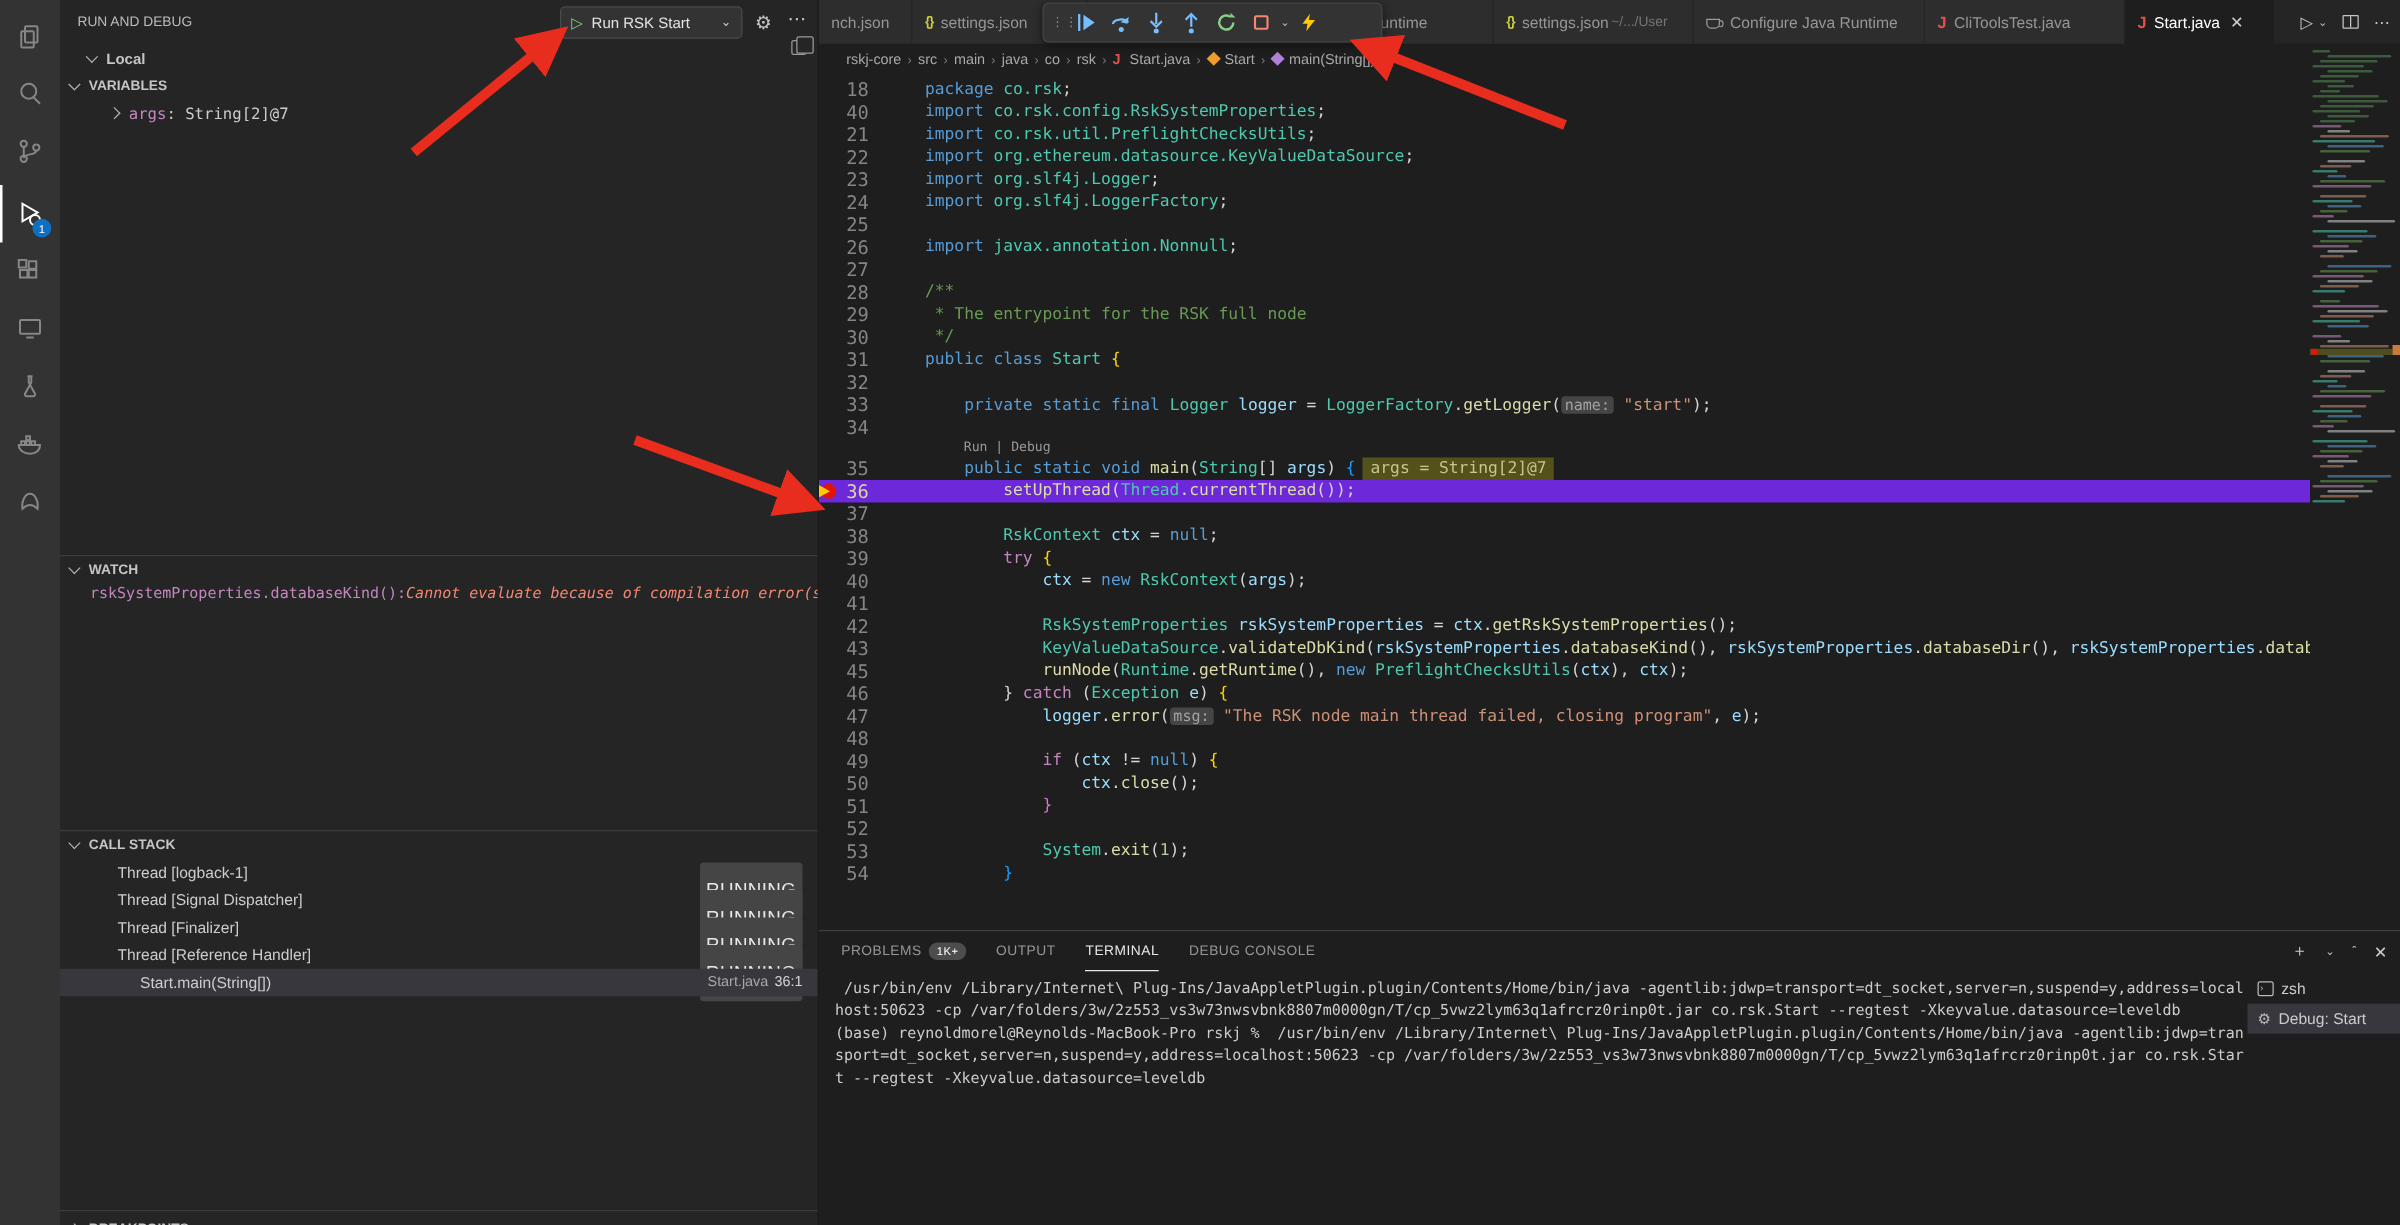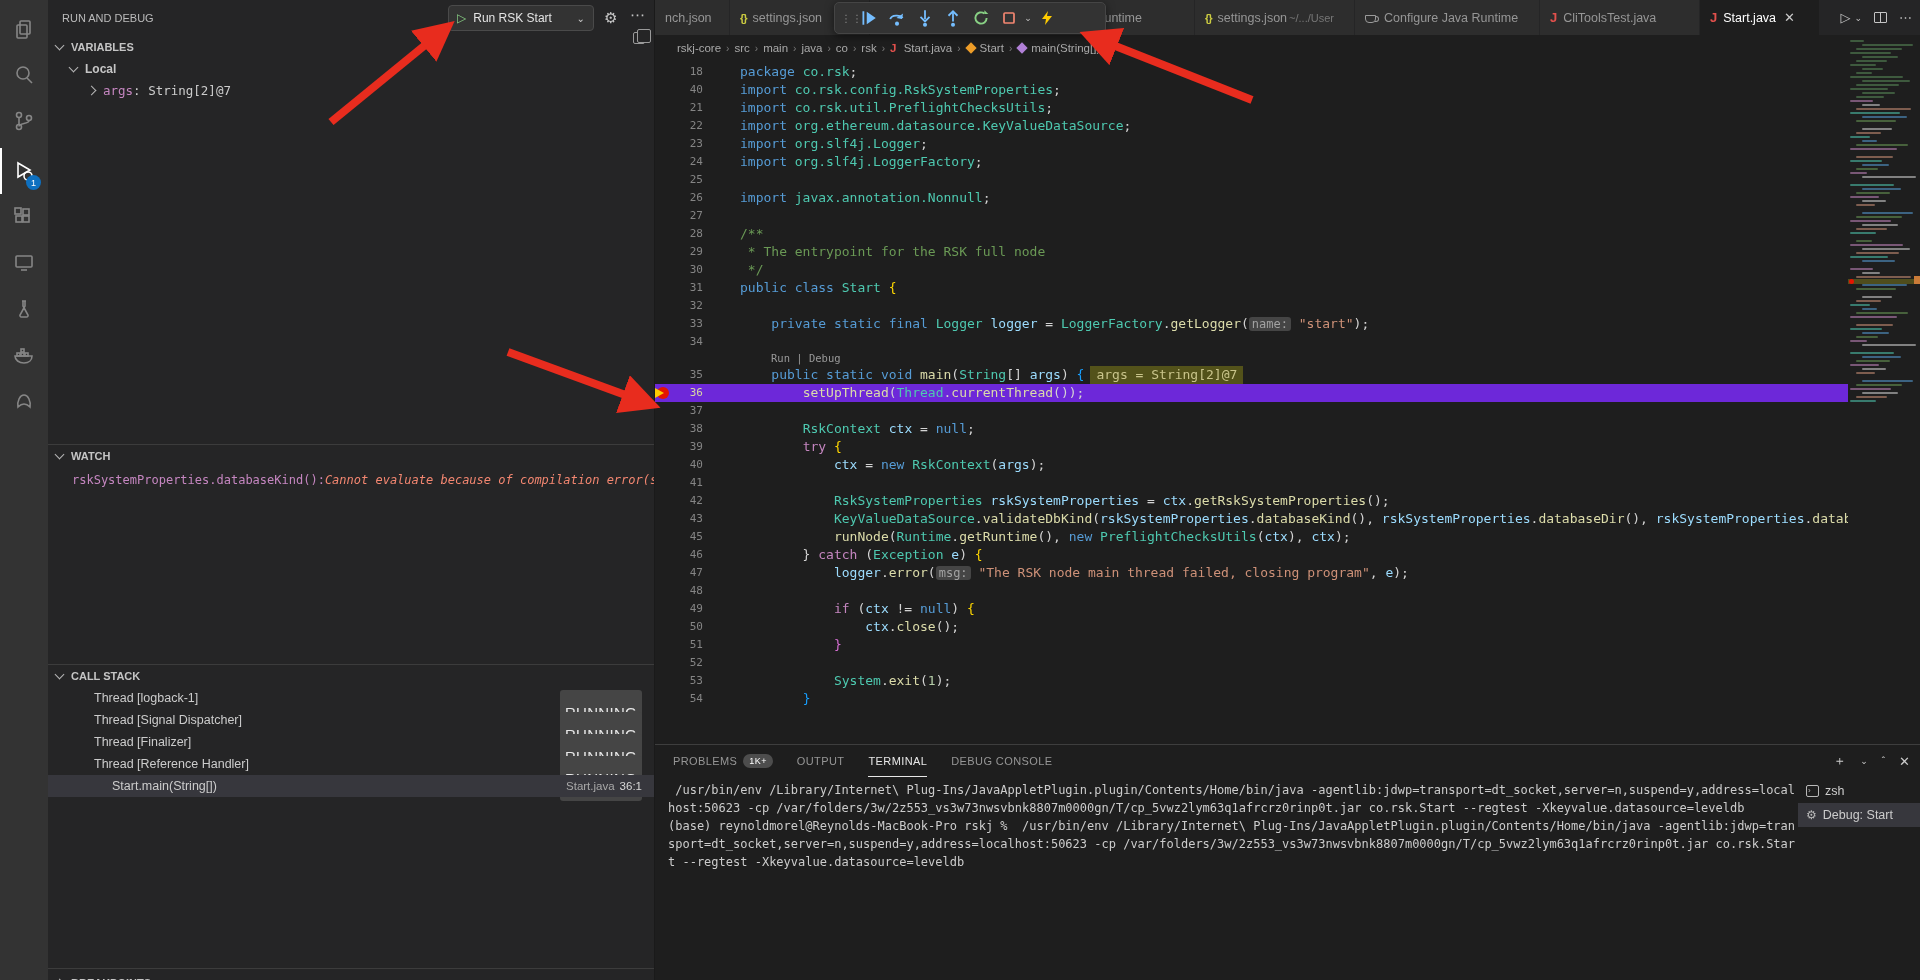--- a/index.html
+++ b/index.html
@@ -58,21 +58,21 @@
   #breadcrumbs .sep{margin:0 5px;color:#7a7a7a;font-size:10px}
   #breadcrumbs .bc{cursor:pointer}
   .bc-ic{display:inline-block;margin-right:4px}
   .bc-java{color:#e2504c;font-weight:bold}
   .bc-class{width:8px;height:8px;background:#ee9d28;transform:rotate(45deg);display:inline-block;margin:0 5px 0 1px}
   .bc-method{width:8px;height:8px;background:#b180d7;transform:rotate(45deg);display:inline-block;margin:0 5px 0 1px}
   
   #code{position:absolute;left:0;top:63px;width:1193px;height:681px;overflow:hidden;font-family:"DejaVu Sans Mono","Liberation Mono",monospace;font-size:13px}
   .code-row{height:18px;line-height:18px;white-space:pre;display:flex;position:relative}
   .code-row .bpz{width:14px;flex:none;position:relative}
-  .code-row .num{width:34px;flex:none;text-align:right;color:#858585;font-size:11px}
+  .code-row .num{width:34px;flex:none;text-align:center;color:#858585;font-size:15px}
   .code-row .gap{width:37px;flex:none}
   .code-row.hl{background:#6d28d9}
   .code-row.hl .num{color:#d6d6a2}
   .bp-ic{position:absolute;left:2px;top:3px;width:12px;height:12px;border-radius:50%;background:#e51400}
   .bp-arrow{position:absolute;left:0px;top:4px;width:0;height:0;border-left:9px solid #ffcc00;border-top:5px solid transparent;border-bottom:5px solid transparent;z-index:2}
   .codelens{height:15px;line-height:15px;font-size:10.5px;color:#999999;padding-left:116px;cursor:pointer}
   .tk-k{color:#569cd6}.tk-c{color:#c586c0}.tk-t{color:#4ec9b0}.tk-f{color:#dcdcaa}.tk-v{color:#9cdcfe}
   .tk-s{color:#ce9178}.tk-m{color:#6a9955}.tk-p{color:#d4d4d4}.tk-n{color:#b5cea8}.tk-b{color:#ffd700}
   .tk-b2{color:#179fff}.tk-b3{color:#da70d6}
   .tk-i{background:#454545;color:#a2a2a2;border-radius:3px;padding:0 3px;font-size:12px}
@@ -177,42 +177,42 @@
   <div class="run-dd">
     <span class="play">▷</span>
     <span class="lbl">Run RSK Start</span>
     <span class="dd">⌄</span>
   </div>
   <span class="gear">⚙</span>
   <span class="dots">⋯</span>
   <span class="splitic"></span>
 
   <div class="abs" style="left:0;top:36px;width:100%">
+    <div class="sect-head" style="padding-left:14px;font-size:12px">
+        <span class="chev"></span>
+        <span>Local</span>
+      </div>
     <div class="sect-head">
         <span class="chev"></span>
         <span>VARIABLES</span>
-      </div>
-    <div class="sect-head" style="padding-left:14px;font-size:12px">
-        <span class="chev"></span>
-        <span>Local</span>
       </div>
     <div class="mono" style="padding-left:40px;height:20px;display:flex;align-items:center;font-size:12.5px">
       <span class="chev r" style="margin-left:0"></span>
       <span class="var-name">args</span>
         <span style="color:#cccccc">: String[2]@7</span>
     </div>
   </div>
 
   <div class="divider" style="top:444px"></div>
   <div class="abs" style="left:0;top:445px;width:100%">
     <div class="sect-head">
         <span class="chev"></span>
         <span>WATCH</span>
       </div>
-    <div class="mono" style="padding-left:24px;height:20px;display:flex;align-items:flex-end;font-size:12px;white-space:nowrap;overflow:hidden">
+    <div class="mono" style="padding-left:24px;height:20px;display:flex;align-items:flex-start;font-size:12px;white-space:nowrap;overflow:hidden">
       <span class="watch-expr">rskSystemProperties.databaseKind():</span>
         <span class="watch-val"> Cannot evaluate because of compilation error(s): rsk…</span>
     </div>
   </div>
 
   <div class="divider" style="top:664px"></div>
   <div class="abs" style="left:0;top:665px;width:100%">
     <div class="sect-head">
         <span class="chev"></span>
         <span>CALL STACK</span>

